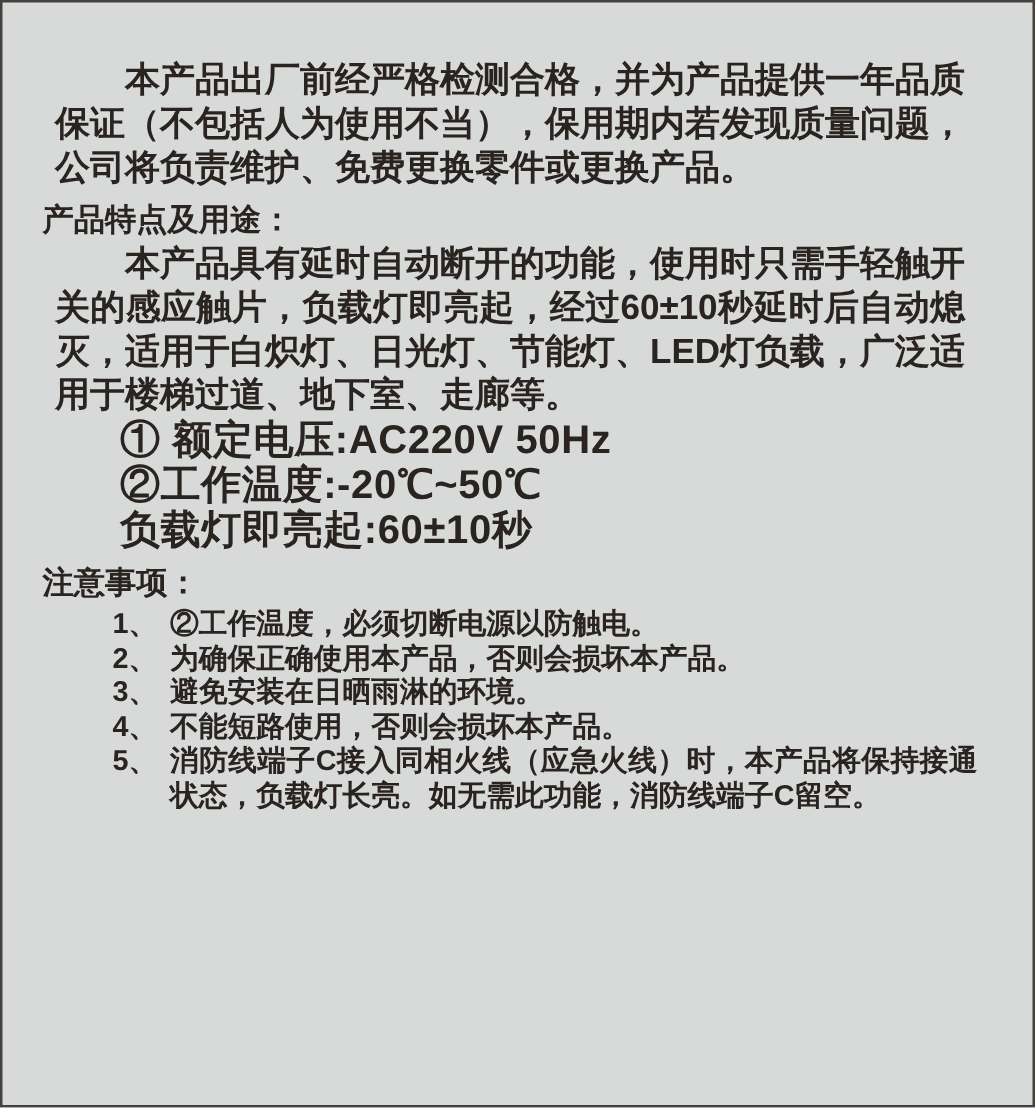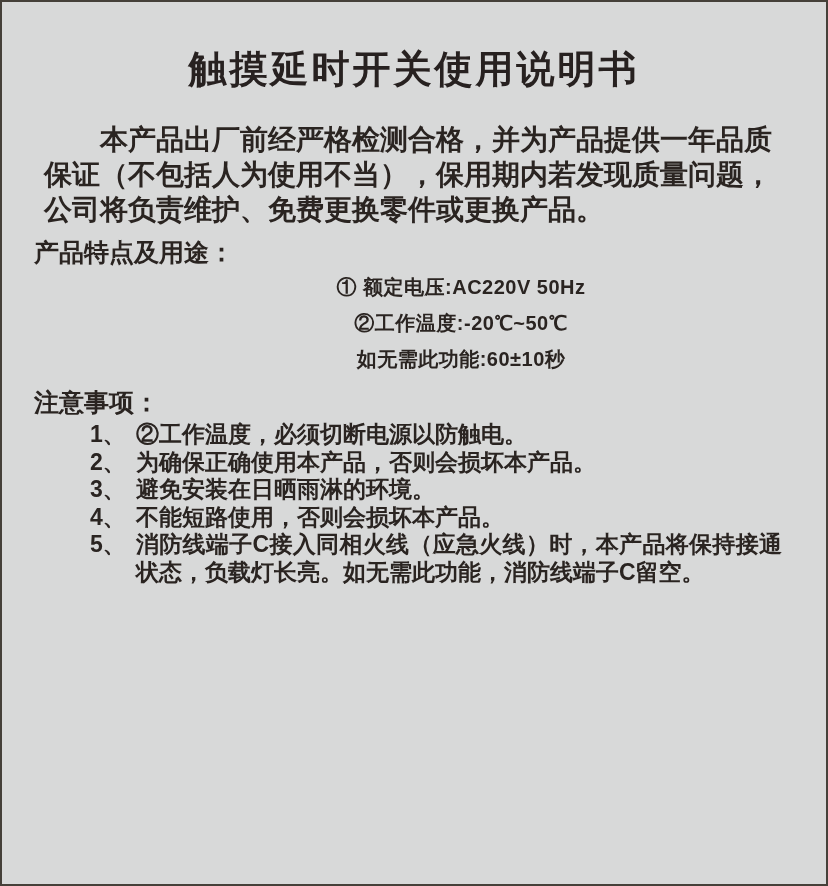--- a/index.html
+++ b/index.html
@@ -45,24 +45,23 @@
     margin: 10px 0 2px 0;
     padding-left: 32px;
     font-size: 25px;
     line-height: 30px;
     font-weight: 800;
   }
   .specs {
     padding-left: 94px;
   }
   .spec-item {
-    font-size: 20px;
+    font-size: 32px;
     line-height: 36px;
     letter-spacing: 0.5px;
-    text-align: center;
   }
   .notes {
     padding: 2px 44px 0 88px;
   }
   .note-item {
     display: flex;
     font-size: 23px;
     line-height: 27.5px;
   }
   .note-num {
@@ -71,30 +70,30 @@
   .note-text {
     flex: 1;
     text-align: justify;
   }
 </style>
 </head>
 <body>
 
 <div class="page" style="background: rgb(216, 217, 217); color: rgb(42, 36, 33); border-color: rgb(69, 64, 57);">
 
-  <h1 class="title">触摸延时开关使用说明书</h1>
 
   <p class="para">本产品出厂前经严格检测合格，并为产品提供一年品质保证（不包括人为使用不当），保用期内若发现质量问题，公司将负责维护、免费更换零件或更换产品。</p>
 
   <h2 class="heading">产品特点及用途：</h2>
+  <p class="para">本产品具有延时自动断开的功能，使用时只需手轻触开关的感应触片，负载灯即亮起，经过60±10秒延时后自动熄灭，适用于白炽灯、日光灯、节能灯、LED灯负载，广泛适用于楼梯过道、地下室、走廊等。</p>
 
   <div class="specs">
     <div class="spec-item">① 额定电压:AC220V 50Hz</div>
     <div class="spec-item">②工作温度:-20℃~50℃</div>
-    <div class="spec-item">如无需此功能:60±10秒</div>
+    <div class="spec-item">负载灯即亮起:60±10秒</div>
   </div>
 
   <h2 class="heading">注意事项：</h2>
   <div class="notes">
     <div class="note-item">
       <span class="note-num">1、</span>
       <span class="note-text">②工作温度，必须切断电源以防触电。</span>
     </div>
     <div class="note-item">
       <span class="note-num">2、</span>

